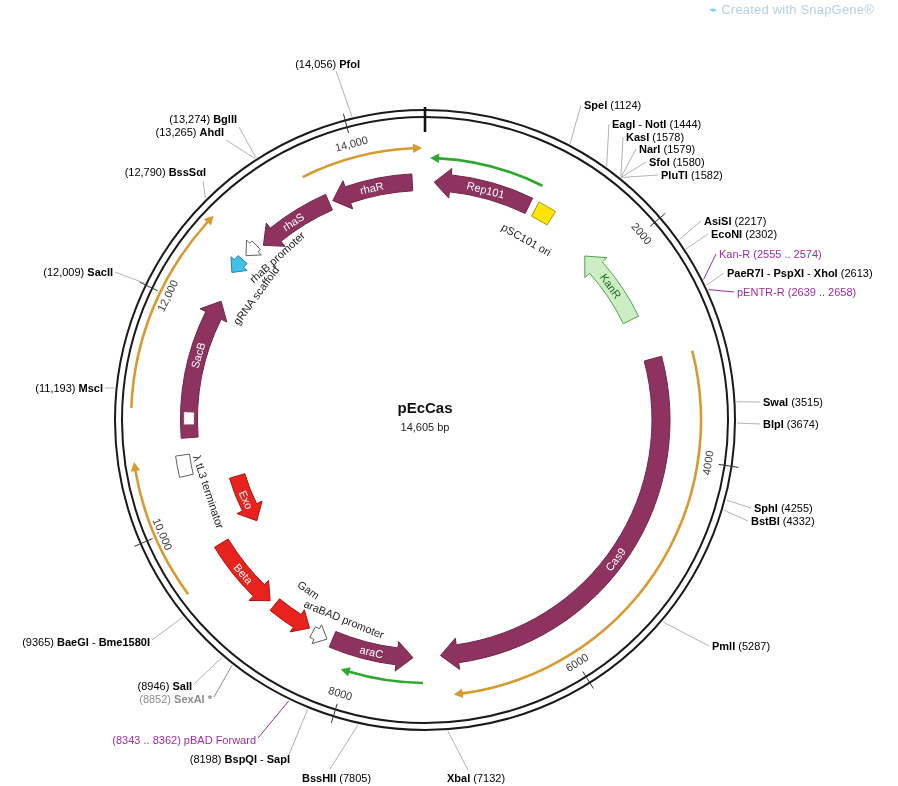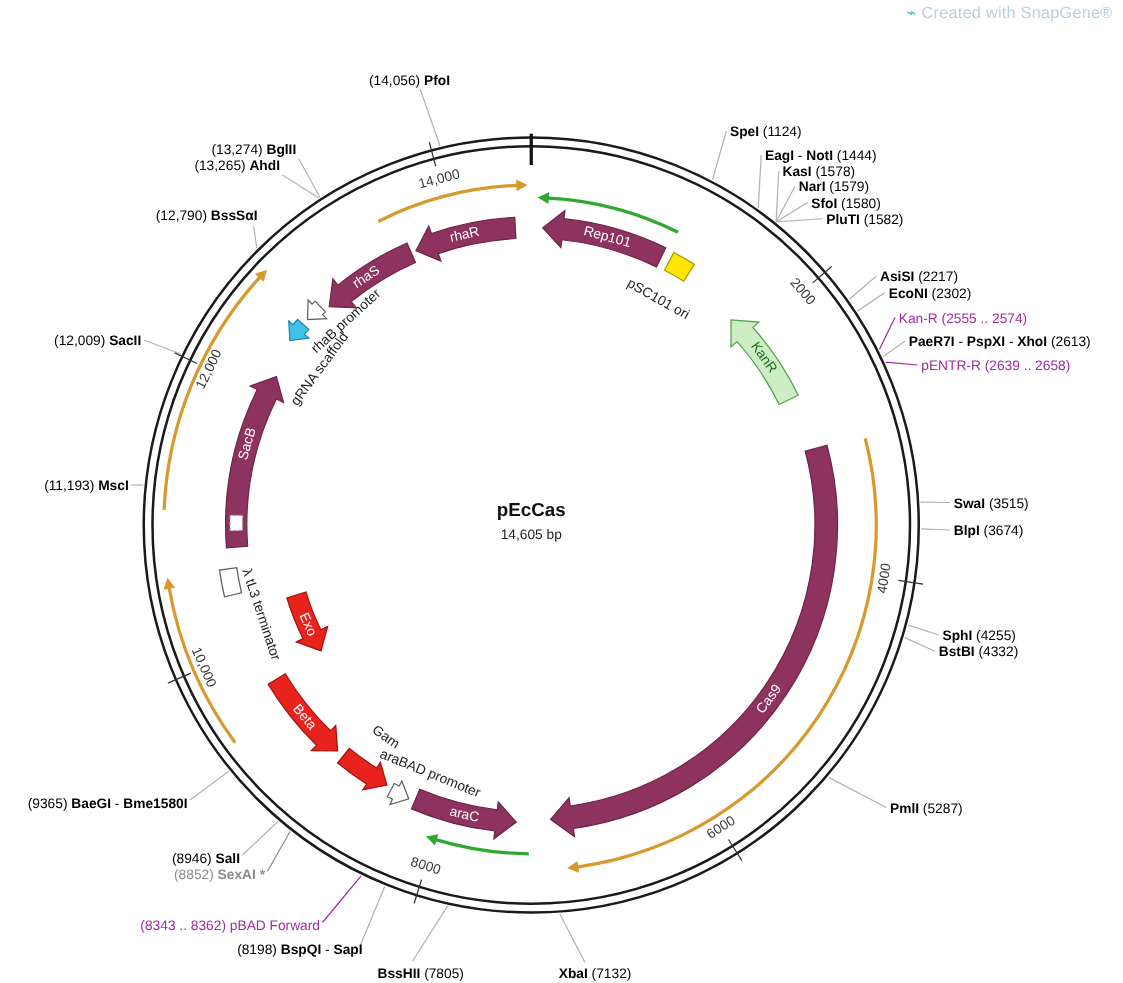--- a/index.html
+++ b/index.html
@@ -1,18 +1,18 @@
 <!DOCTYPE html>
 <html><head>
 <meta charset="utf-8">
 <style>
   html,body{margin:0;padding:0;background:#fff;}
   .stage{position:relative;width:898px;height:786px;background:#ffffff;overflow:hidden;
          font-family:"Liberation Sans",sans-serif;}
-  .watermark{position:absolute;top:2px;right:8px;font-size:13px;color:#b7cfe0;
+  .watermark{position:absolute;top:2px;right:24px;font-size:13px;color:#b7cfe0;
              letter-spacing:.2px;user-select:none;}
   .watermark .glyph{color:#3ec6e0;margin-right:4px;font-size:13px;}
   svg{position:absolute;left:0;top:0;}
   svg text{font-family:"Liberation Sans",sans-serif;}
 </style>
 </head>
 <body>
 
 <div class="stage">
   <div class="watermark">

